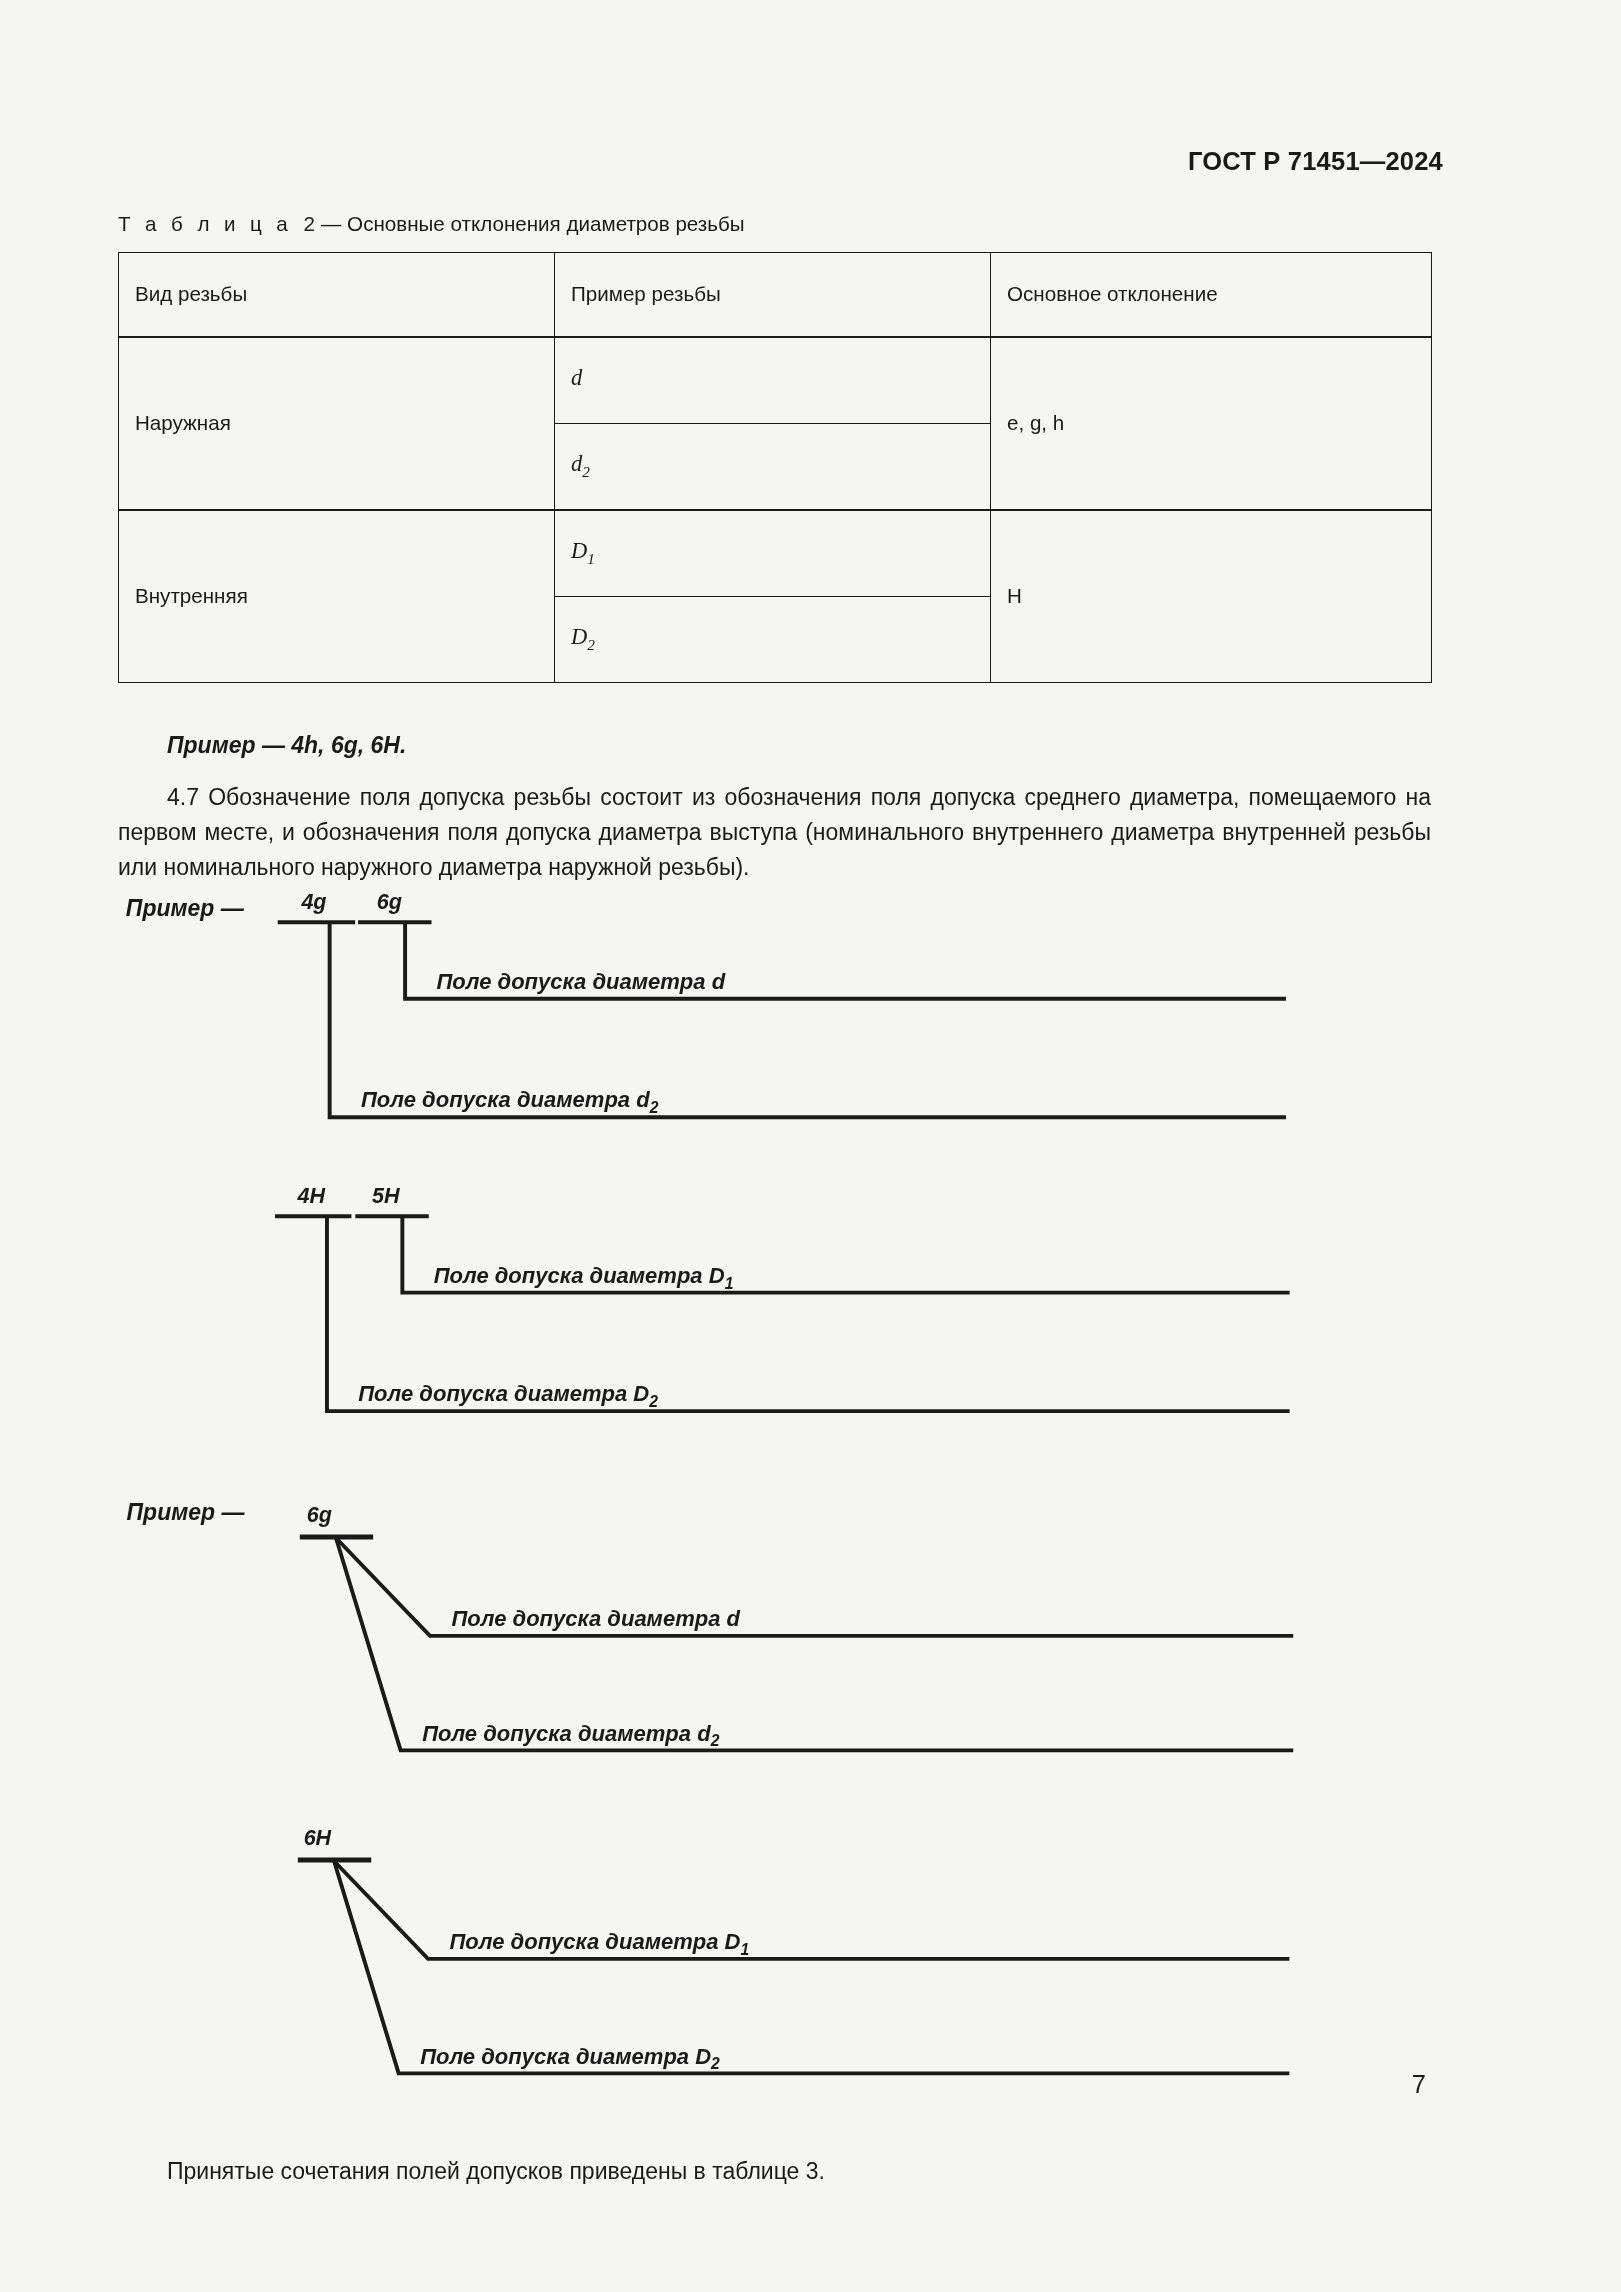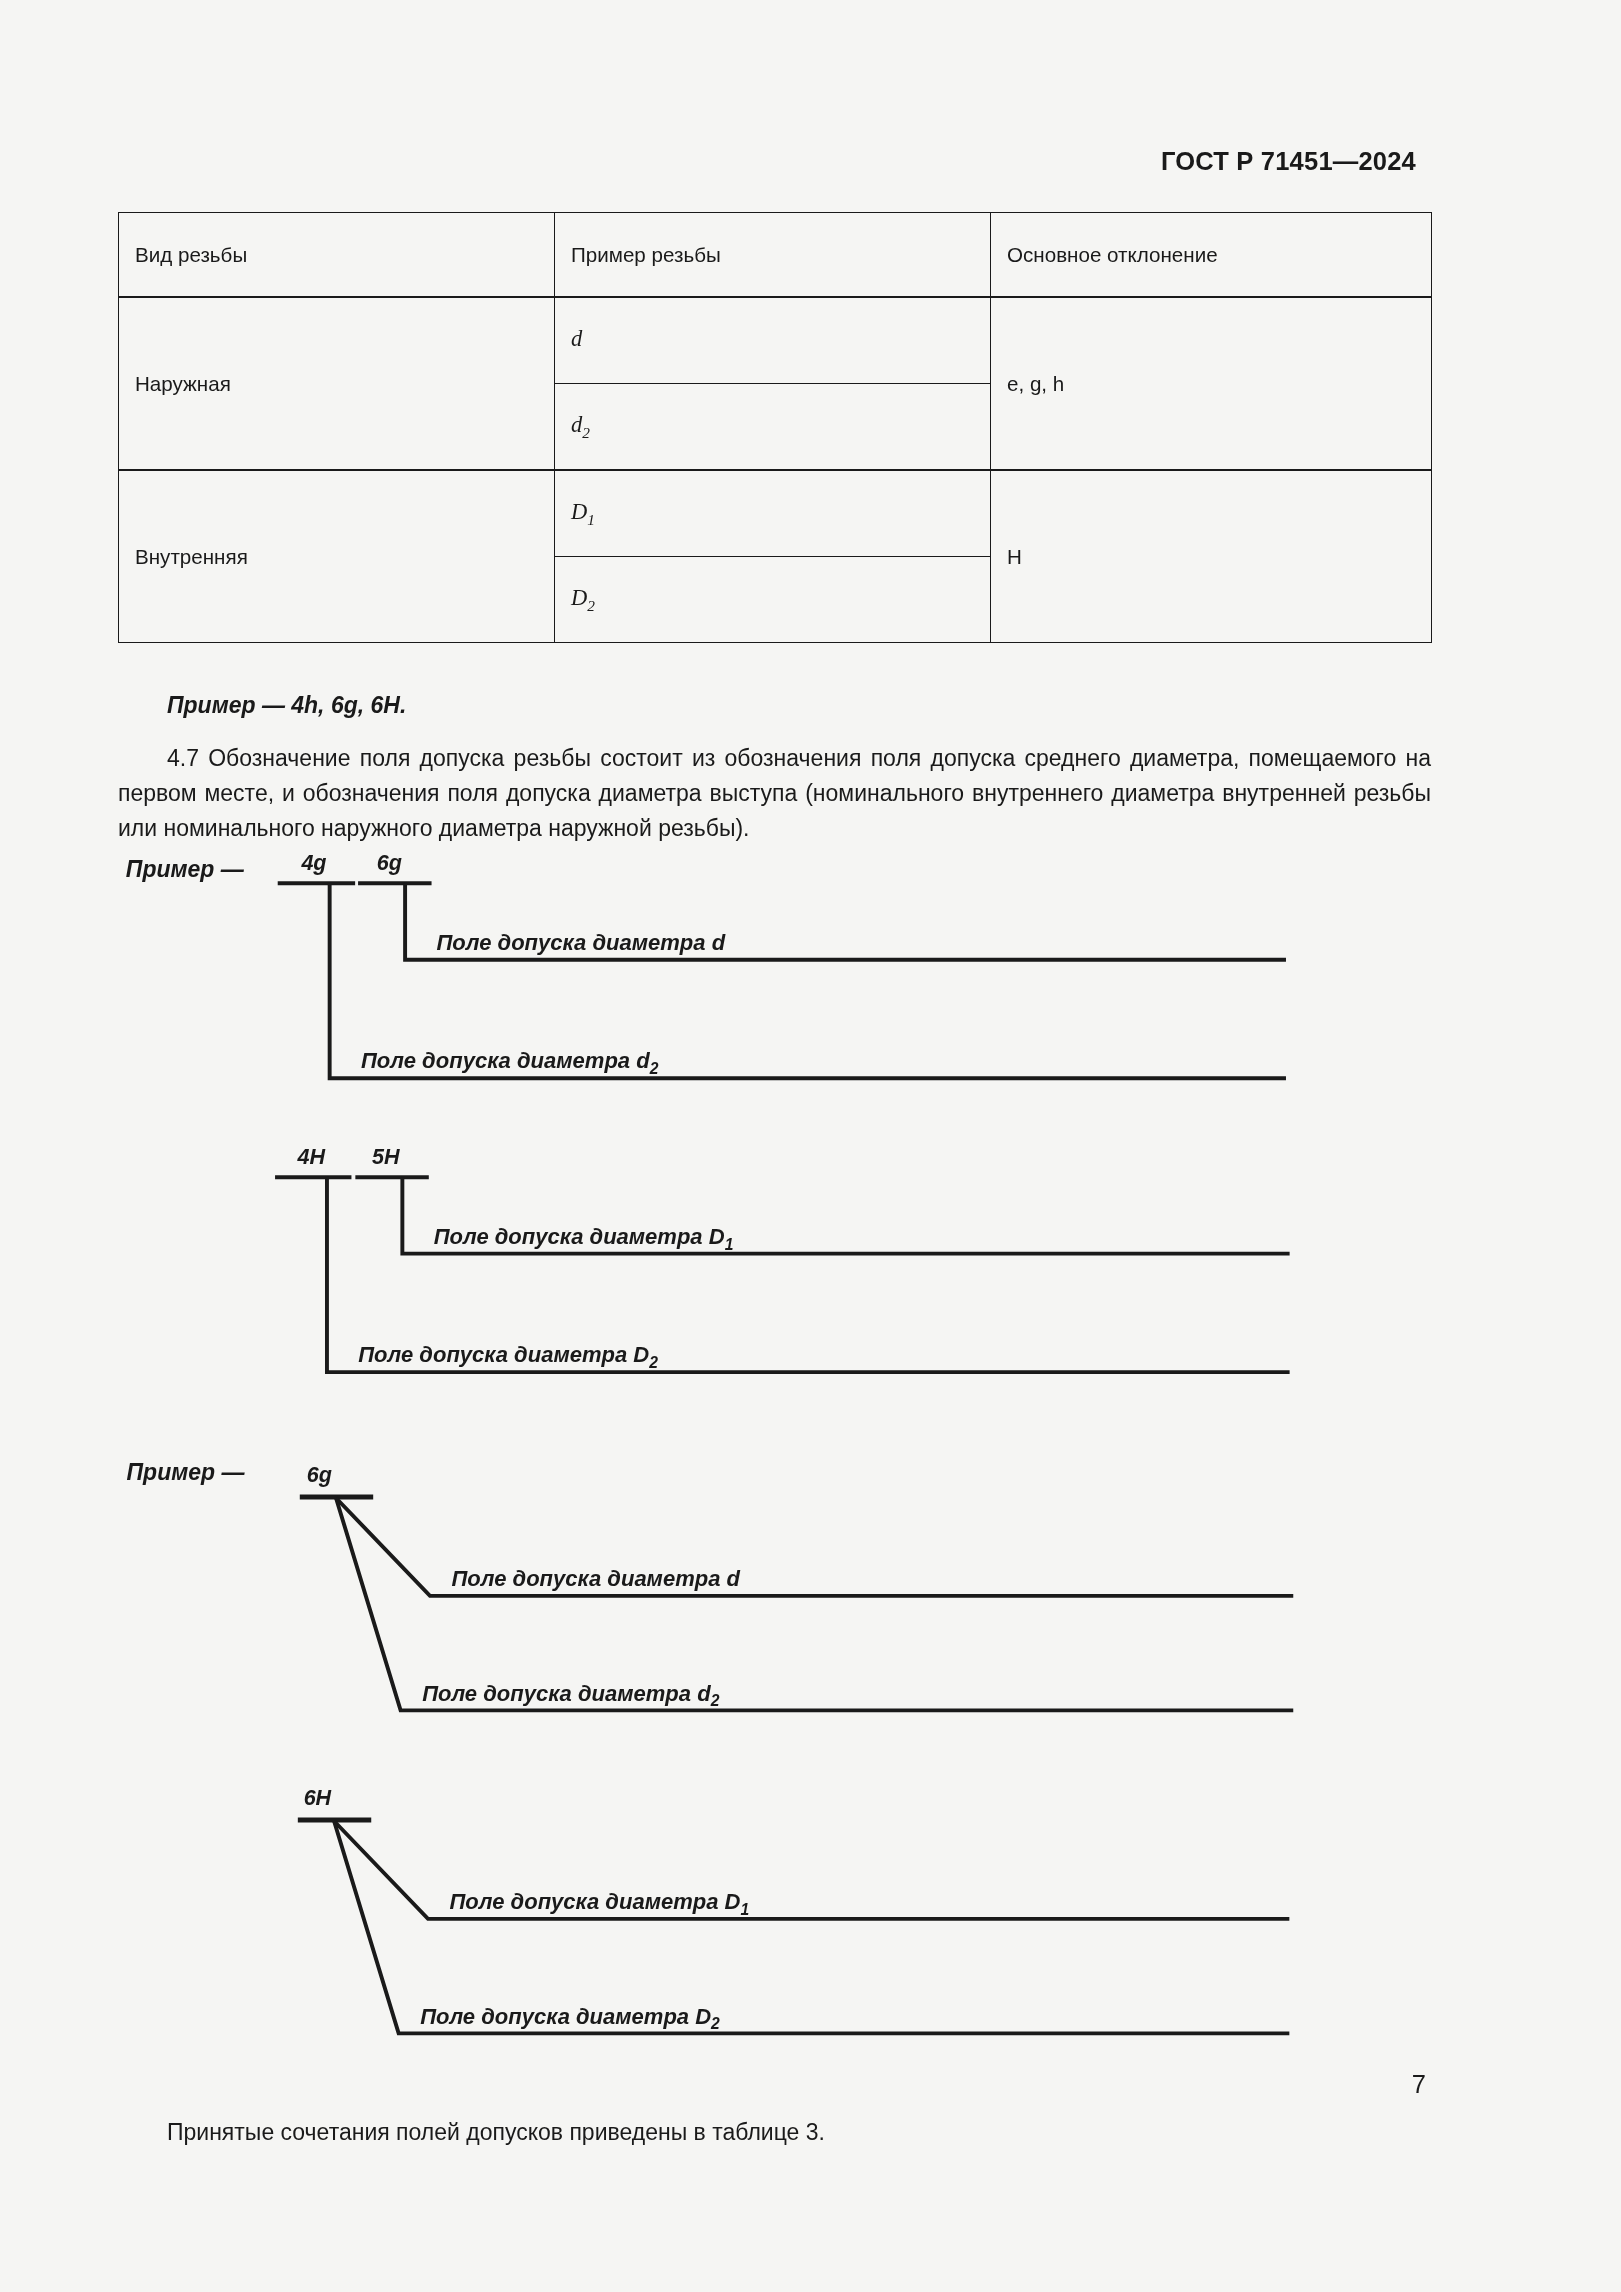--- a/index.html
+++ b/index.html
@@ -20,21 +20,21 @@
   .page {
     position: absolute;
     inset: 0;
     background: #f5f5f3;
   }
 
   
   .doc-header {
     position: absolute;
     top: 147px;
-    right: 205px;
+    right: 178px;
     font-size: 25.5px;
     font-weight: bold;
     letter-spacing: 0.2px;
     white-space: nowrap;
   }
 
   
   .content {
     position: absolute;
     left: 118px;
@@ -160,20 +160,23 @@
 </style>
 </head>
 <body>
 
 <div class="page">
 
   <div class="doc-header">ГОСТ Р 71451—2024</div>
 
   <div class="content">
 
+    <div class="table-caption">
+      <span class="sp">Т а б л и ц а</span><span>&nbsp; </span><span>2</span><span>&nbsp;</span><span>— Основные отклонения диаметров резьбы</span>
+    </div>
 
     <table class="gost">
       <colgroup>
           <col class="c1">
           <col class="c2">
           <col class="c3">
         </colgroup>
       <thead>
         <tr>
           <th>Вид резьбы</th>

